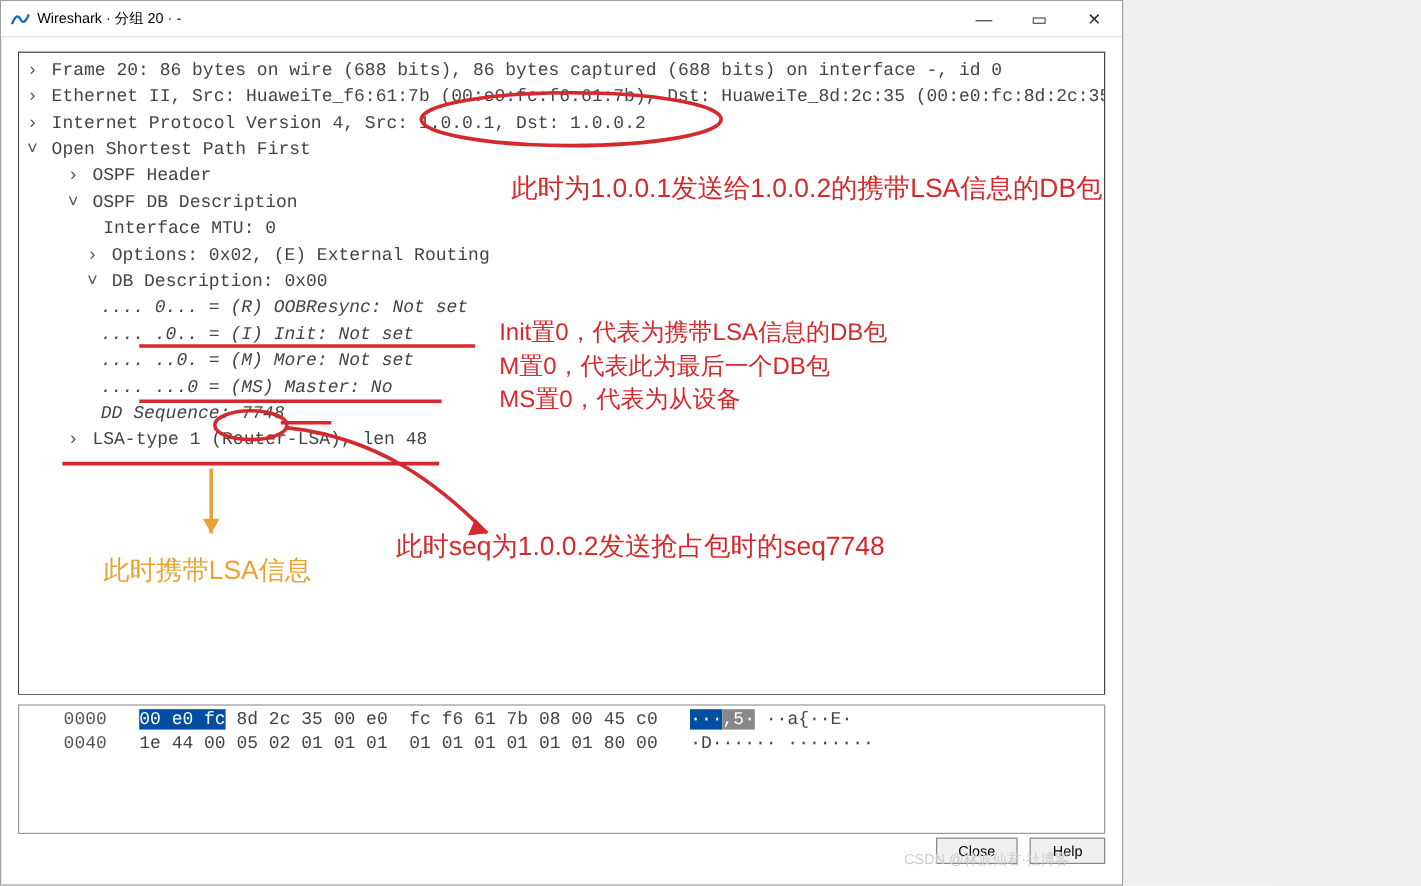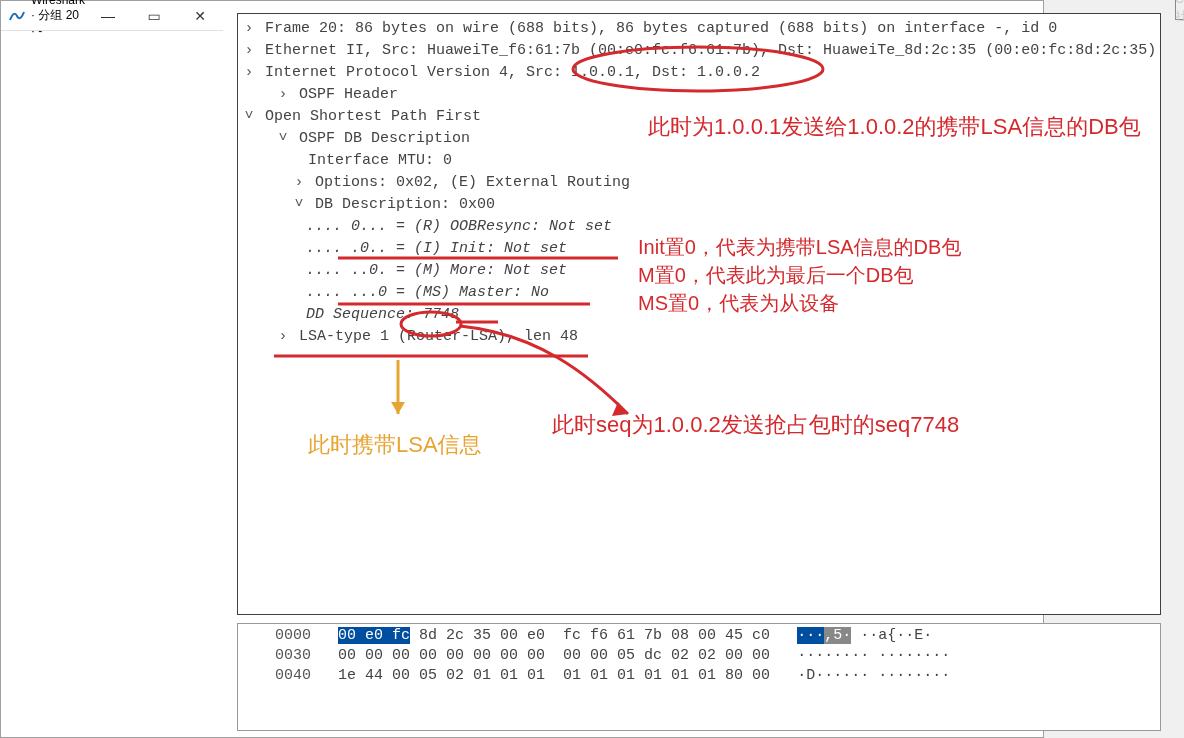--- a/index.html
+++ b/index.html
@@ -4,26 +4,26 @@
 <style>
   * { box-sizing: border-box; }
   body {
     margin: 0;
     font-family: "Segoe UI", Tahoma, sans-serif;
     font-size: 12px;
     background: #f0f0f0;
     overflow: hidden;
   }
   .window {
-    width: 1044px;
+    width: 936px;
     height: 738px;
     background: #fff;
     border: 1px solid #a0a0a0;
     display: flex;
-    flex-direction: row;
+    flex-direction: column;
     position: relative;
   }
   .titlebar {
     height: 30px;
     background: #fff;
     display: flex;
     align-items: center;
     padding: 0 0 0 8px;
     border-bottom: 1px solid #e0e0e0;
   }
@@ -147,22 +147,22 @@
       <div class="win-btn">✕</div>
     </div>
   </div>
 
   <div class="main-area">
 
     <div class="detail-pane">
       <div class="row ind1"><span class="tog">›</span> <span>Frame 20: 86 bytes on wire (688 bits), 86 bytes captured (688 bits) on interface -, id 0</span></div>
       <div class="row ind1"><span class="tog">›</span> <span>Ethernet II, Src: HuaweiTe_f6:61:7b (00:e0:fc:f6:61:7b), Dst: HuaweiTe_8d:2c:35 (00:e0:fc:8d:2c:35)</span></div>
       <div class="row ind1"><span class="tog">›</span> <span>Internet Protocol Version 4, Src: </span><span>1.0.0.1, Dst: 1.0.0.2</span></div>
+      <div class="row ind1"><span class="tog">˅</span> <span>Open Shortest Path First</span></div>
       <div class="row ind2">  <span class="tog">›</span> <span>OSPF Header</span></div>
-      <div class="row ind1"><span class="tog">˅</span> <span>Open Shortest Path First</span></div>
       <div class="row ind2">  <span class="tog">˅</span> <span>OSPF DB Description</span></div>
       <div class="row ind4">  <span>Interface MTU: 0</span></div>
       <div class="row ind3">  <span class="tog">›</span> <span>Options: 0x02, (E) External Routing</span></div>
       <div class="row ind3">  <span class="tog">˅</span> <span>DB Description: 0x00</span></div>
       <div class="row ind5"><span>.... 0... = (R) OOBResync: Not set</span></div>
       <div class="row ind5"><span>.... .0.. = (I) Init: Not set</span></div>
       <div class="row ind5"><span>.... ..0. = (M) More: Not set</span></div>
       <div class="row ind5"><span>.... ...0 = (MS) Master: No</span></div>
       <div class="row ind5"><span>DD Sequence: 7748</span></div>
       <div class="row ind2">  <span class="tog">›</span> <span>LSA-type 1 (Router-LSA), len 48</span></div>
@@ -191,21 +191,20 @@
       <div class="anno red big" style="left:410px; top:102px;">此时为1.0.0.1发送给1.0.0.2的携带LSA信息的DB包</div>
       <div class="anno red mid" style="left:400px; top:222px;">Init置0，代表为携带LSA信息的DB包</div>
       <div class="anno red mid" style="left:400px; top:250px;">M置0，代表此为最后一个DB包</div>
       <div class="anno red mid" style="left:400px; top:278px;">MS置0，代表为从设备</div>
       <div class="anno red big" style="left:314px; top:400px;">此时seq为1.0.0.2发送抢占包时的seq7748</div>
       <div class="anno orange big" style="left:70px; top:420px;">此时携带LSA信息</div>
     </div>
 
     <div class="hex-pane">
       <div class="hex-row"><span class="offset">0000</span>   <span class="hl-hex">00 e0 fc</span><span> 8d 2c 35 00 e0  fc f6 61 7b 08 00 45 c0</span>   <span class="hl-ascii">···</span><span class="hl-ascii-g">,5·</span><span> ··a{··E·</span></div>
-      <div class="hex-row"><span class="offset">0030</span>   <span>00 00 00 00 00 00 00 00  00 00 05 dc 02 02 00 00</span>   <span>········ ········</span></div>
       <div class="hex-row"><span class="offset">0040</span>   <span>1e 44 00 05 02 01 01 01  01 01 01 01 01 01 80 00</span>   <span>·D······ ········</span></div>
     </div>
   </div>
 
   <div class="footer">
     <span class="watermark">CSDN @林波仙君·社博客</span>
     <button class="btn">Close</button>
     <button class="btn">Help</button>
   </div>
 </div>

